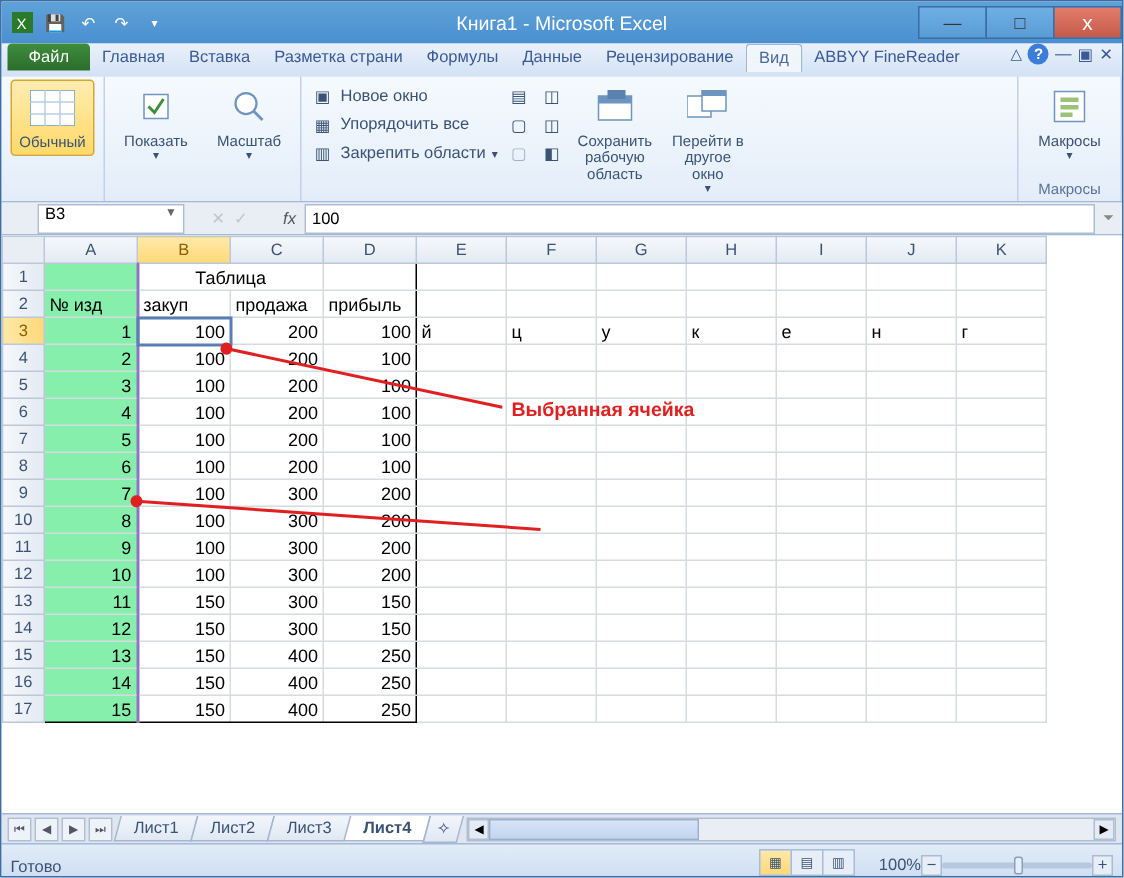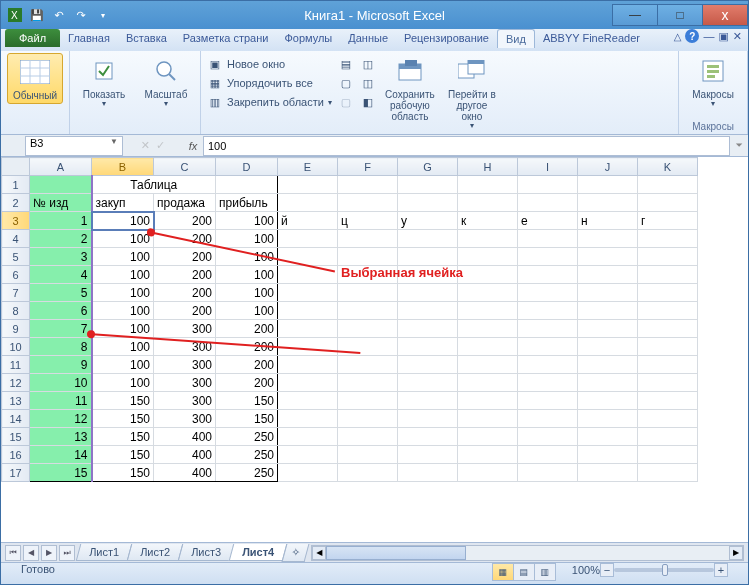--- a/index.html
+++ b/index.html
@@ -74,21 +74,21 @@
   .navbtns { display: flex; padding: 0 4px; gap: 2px; }
   .navbtn { width: 16px; height: 16px; background: #eef3fa; border: 1px solid #b0bed2; display: flex; align-items: center; justify-content: center; font-size: 8px; color: #556; cursor: pointer; }
   .stab { padding: 2px 10px; background: linear-gradient(#f2f6fb,#dfe8f3); border: 1px solid #a6b8d0; border-top: none; margin-left: -1px; cursor: pointer; color: #3a5375; transform: skewX(-15deg); }
   .stab span { display: inline-block; transform: skewX(15deg); }
   .stab.active { background: #fff; font-weight: bold; }
   .hscroll { flex: 1; margin: 0 4px; height: 16px; background: #e8eef4; border: 1px solid #b0bed2; position: relative; }
   .hthumb { position: absolute; left: 14px; width: 140px; top: 0; bottom: 0; background: linear-gradient(#d7e4f4,#c2d5ef); border: 1px solid #97afd0; }
   .harr { position: absolute; width: 14px; top: 0; bottom: 0; background: #e3ebf6; border: 1px solid #b0bed2; display: flex; align-items: center; justify-content: center; font-size: 8px; }
   
   
-  .status { height: 22px; background: linear-gradient(#e2ecf8,#cfdff2); border-top: 1px solid #a4b9d6; display: flex; align-items: flex-start; font-size: 11px; color: #3a5375; padding: 0 20px; }
+  .status { height: 22px; background: linear-gradient(#e2ecf8,#cfdff2); border-top: 1px solid #a4b9d6; display: flex; align-items: flex-end; font-size: 11px; color: #3a5375; padding: 0 6px; }
   .viewbtns { margin-left: auto; display: flex; align-items: center; gap: 0; }
   .vbtn { width: 22px; height: 18px; border: 1px solid #a8bcd7; background: #e8eef7; margin-left: -1px; display: flex; align-items: center; justify-content: center; font-size: 9px; cursor: pointer; }
   .vbtn.on { background: linear-gradient(#ffe9a8,#ffd878); }
   .zoom { display: flex; align-items: center; margin-left: 16px; gap: 0; }
   .zslider { width: 100px; height: 4px; background: #b7c7dd; position: relative; border-radius: 2px; }
   .zknob { position: absolute; left: 48px; top: -4px; width: 6px; height: 12px; background: #e8eef7; border: 1px solid #889fc0; border-radius: 2px; }
   .zbtn { width: 14px; height: 14px; border: 1px solid #a8bcd7; background: #e8eef7; display: flex; align-items: center; justify-content: center; font-size: 11px; cursor: pointer; }
 </style>
 </head>
 <body>

